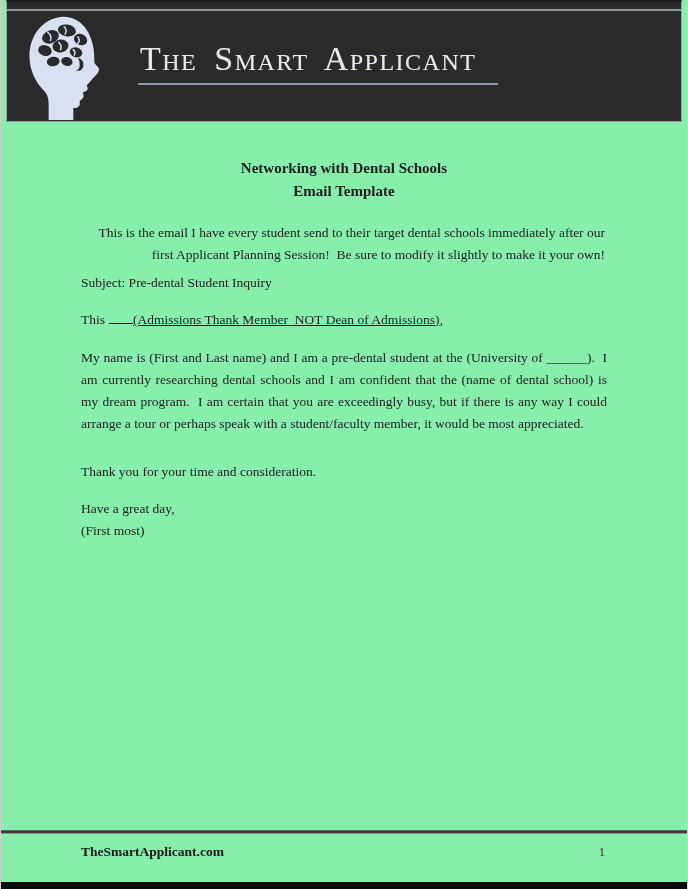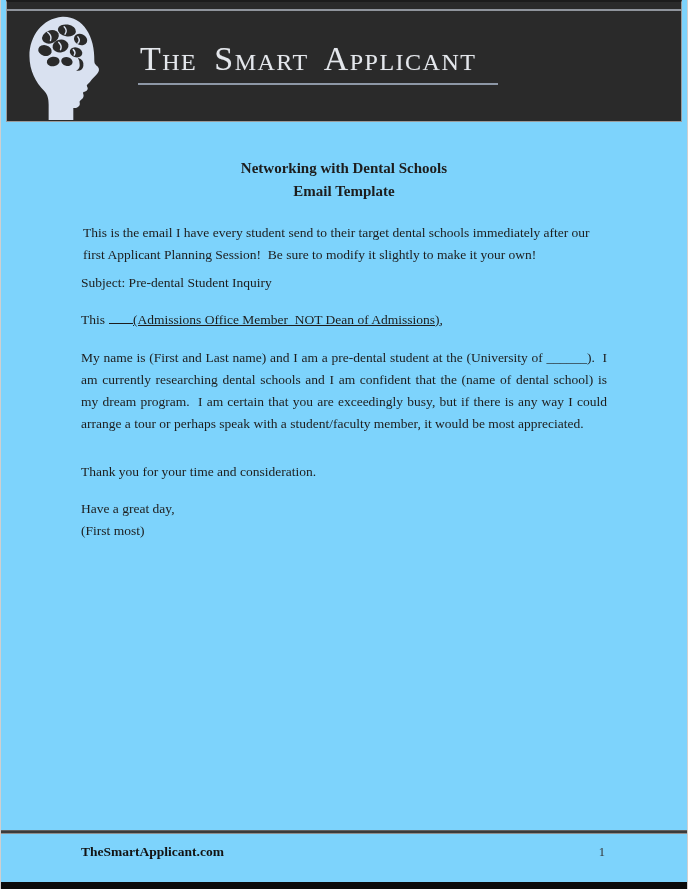--- a/index.html
+++ b/index.html
@@ -3,21 +3,21 @@
 <meta charset="utf-8">
 <style>
   * { margin: 0; padding: 0; box-sizing: border-box; }
   html, body { background: #ffffff; }
   body { font-family: "Liberation Serif", "DejaVu Serif", serif; }
 
   .page {
     position: relative;
     width: 688px;
     height: 889px;
-    background: #7dd3fc;
+    background: #86efac;
     overflow: hidden;
     margin: 0 auto;
     border-left: 1px solid #cfcfcf;
     border-right: 1px solid #cfcfcf;
   }
 
   
   .header {
     position: absolute;
     top: 0; left: 5px; right: 5px;
@@ -65,21 +65,21 @@
   }
   .doc-title {
     margin-top: 45px;
     text-align: center;
     font-weight: bold;
     font-size: 15px;
     line-height: 23px;
   }
   .intro {
     margin-top: 19px;
-    text-align: left;
+    text-align: right;
     white-space: pre-wrap;
     padding: 0 2px;
   }
   .label-line { margin-top: 37px; }
   .subject-line { margin-top: 6px; }
   .salutation { margin-top: 15px; }
   .salutation .blank {
     display: inline-block;
     width: 24px;
     height: 13px;
@@ -176,21 +176,21 @@
     <div class="doc-title">
       <div>Networking with Dental Schools</div>
       <div>Email Template</div>
     </div>
 
     <p class="intro">This is the email I have every student send to their target dental schools immediately after our first Applicant Planning Session!  Be sure to modify it slightly to make it your own!</p>
 
 
     <p class="subject-line">Subject: Pre-dental Student Inquiry</p>
 
-    <p class="salutation"><span>This</span><span class="blank"></span><span class="underlined">(Admissions Office Member  NOT Dean of Admissions)</span><span>,</span></p>
+    <p class="salutation"><span>This</span><span class="blank"></span><span class="underlined">(Admissions Thank Member  NOT Dean of Admissions)</span><span>,</span></p>
 
     <p class="body-para">My name is (First and Last name) and I am a pre-dental student at the (University of ______).  I am currently researching dental schools and I am confident that the (name of dental school) is my dream program.  I am certain that you are exceedingly busy, but if there is any way I could arrange a tour or perhaps speak with a student/faculty member, it would be most appreciated.</p>
 
     <p class="thanks-line">Thank you for your time and consideration.</p>
 
     <p class="closing">
       <span>Have a great day,</span><br>
       <span>(First most)</span>
     </p>
   </div>

